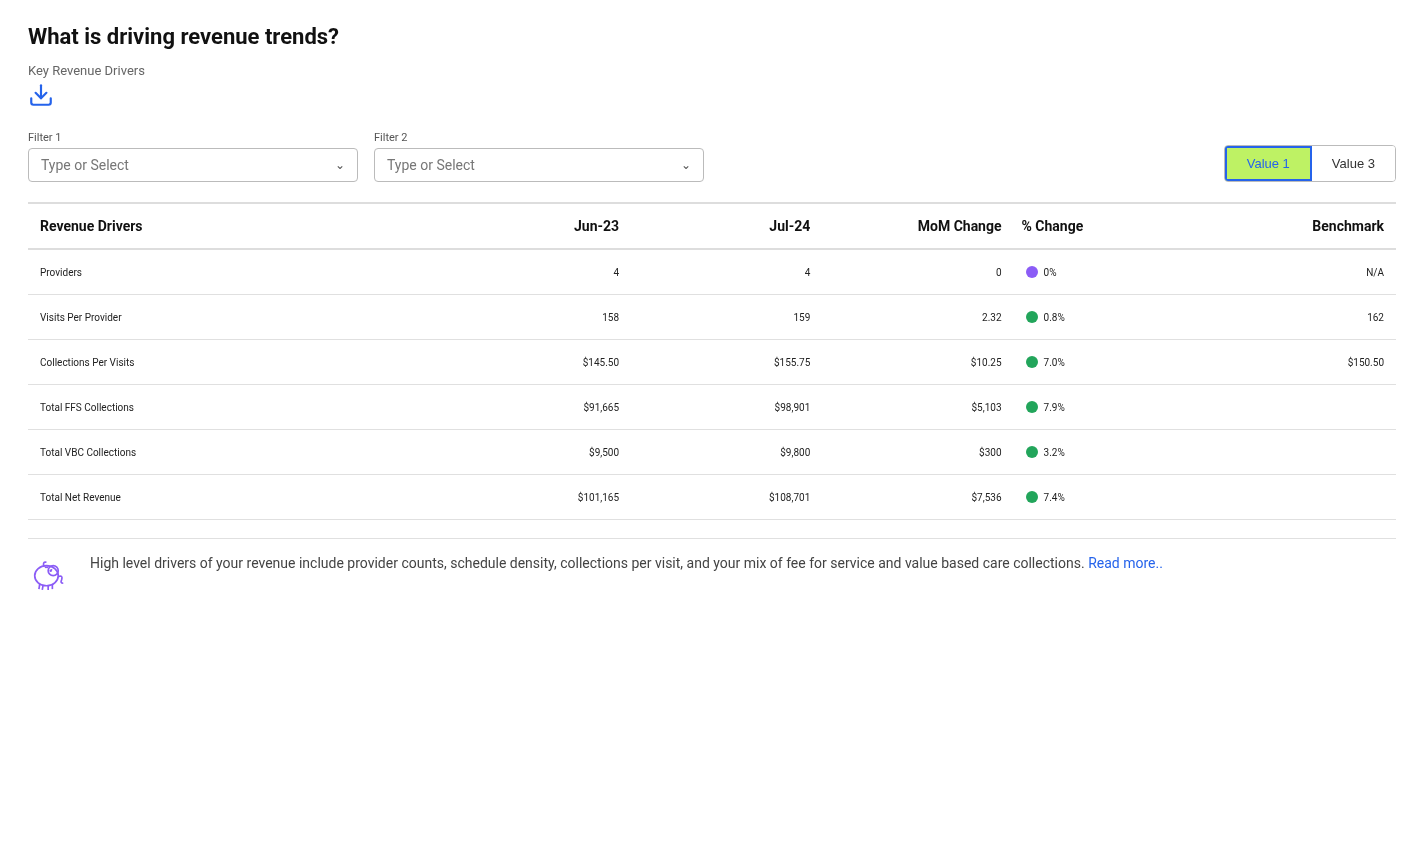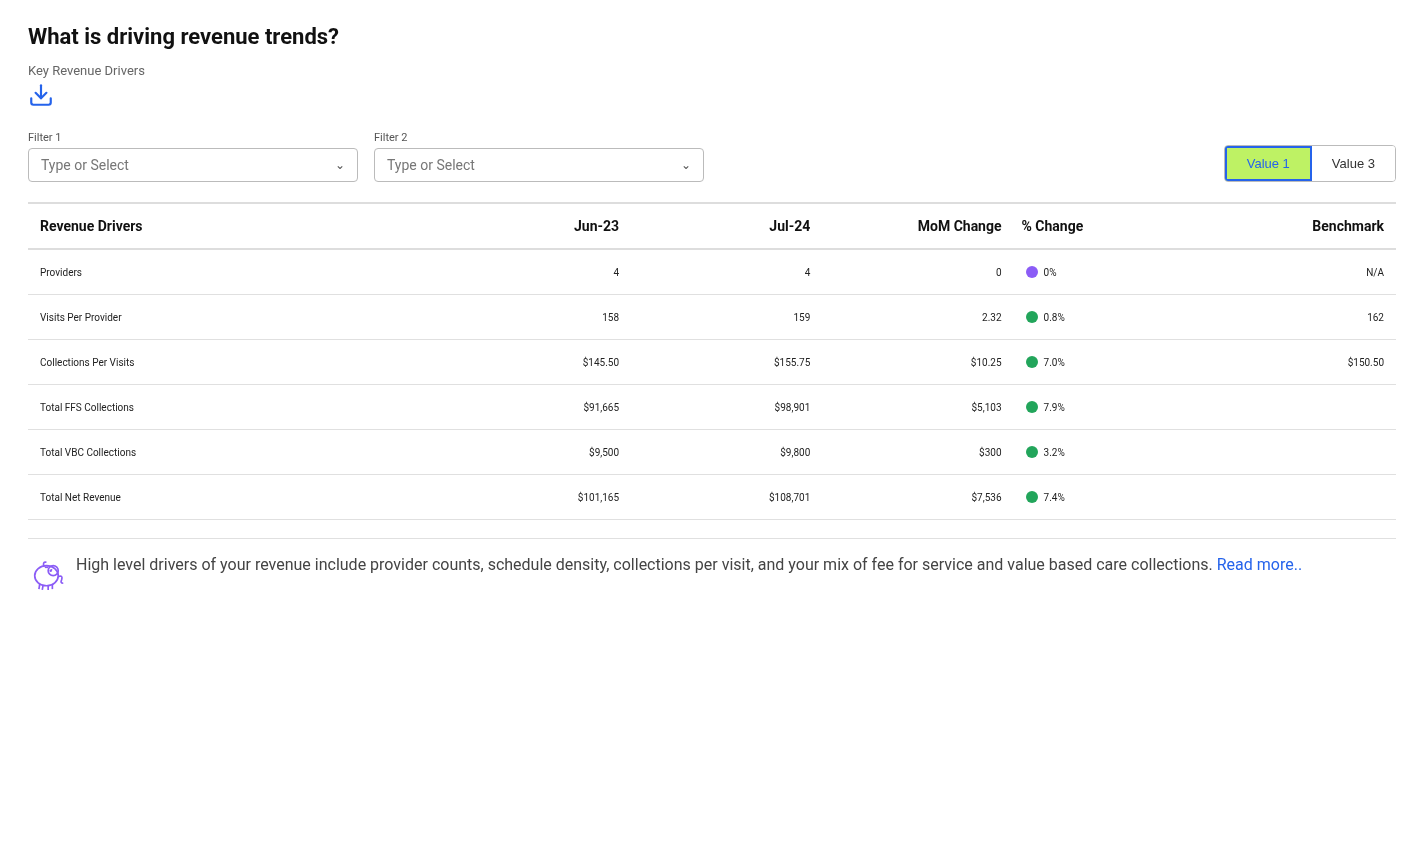--- a/index.html
+++ b/index.html
@@ -159,25 +159,25 @@
       display: inline-block;
       flex-shrink: 0;
     }
 
     .dot-green { background: #22a55b; }
     .dot-purple { background: #8b5cf6; }
 
     .footer-note {
       display: flex;
       align-items: flex-start;
-      gap: 6px;
+      gap: 20px;
       margin-top: 18px;
       border-top: 1px solid #e0e0e0;
       padding-top: 14px;
-      font-size: 16px;
+      font-size: 14px;
       color: #444;
       line-height: 1.5;
     }
 
     .piggy-icon {
       flex-shrink: 0;
       width: 42px;
       height: 42px;
     }
 

